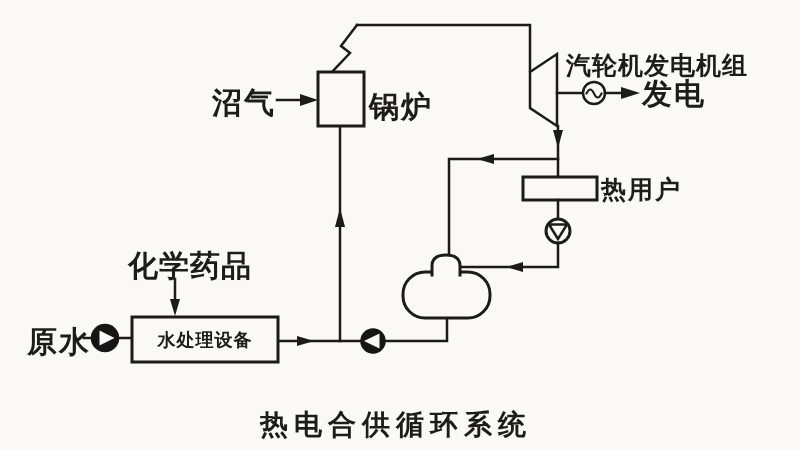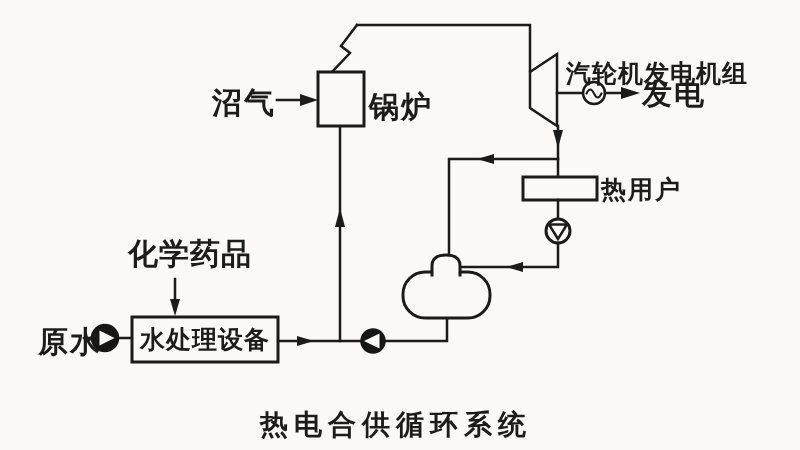--- a/index.html
+++ b/index.html
@@ -20,21 +20,21 @@
     font-weight:bold;
     font-size:30px;
     line-height:1.05;
     letter-spacing:2px;
     white-space:nowrap;
   }
   .lbl-small{font-size:25px;}
   .wt-text{
     position:absolute;left:132px;top:317px;width:146px;height:45px;
     display:flex;align-items:center;justify-content:center;
-    color:#1c1c1c;font-weight:bold;font-size:25px;letter-spacing:1px;
+    color:#1c1c1c;font-weight:bold;font-size:18px;letter-spacing:1px;
     white-space:nowrap;
   }
   .caption{
     position:absolute;left:196px;top:406px;width:400px;
     text-align:center;
     color:#1c1c1c;font-weight:bold;font-size:28px;letter-spacing:6px;
     white-space:nowrap;
   }
 </style>
 </head>
@@ -97,28 +97,28 @@
       <rect x="403" y="272" width="87" height="46" rx="22" fill="#faf9f7" stroke-width="3"></rect>
       <path d="M432,274 L432,266 Q432,255 446,255 Q460,255 460,266 L460,274 Z" fill="#faf9f7" stroke="none"></path>
       <path d="M432,275 L432,266 Q432,255 446,255 Q460,255 460,266 L460,275" stroke-width="3"></path>
     </g>
   </svg>
 
   <div class="lbl" style="left:212px;top:87px;">沼气</div>
 
   <div class="lbl" style="left:369px;top:91px;">锅炉</div>
 
-  <div class="lbl lbl-small" style="left:566px;top:53px;letter-spacing:1px;margin-top:8px;">汽轮机发电机组</div>
+  <div class="lbl lbl-small" style="left:566px;top:53px;letter-spacing:1px;">汽轮机发电机组</div>
 
   <div class="lbl" style="left:642px;top:81px;font-family:Liberation Mono, monospace;">发电</div>
 
   <div class="lbl lbl-small" style="left:601px;top:177px;">热用户</div>
 
 
-  <div class="lbl" style="left:128px;top:238px;letter-spacing:1px;">化学药品</div>
+  <div class="lbl" style="left:128px;top:250px;letter-spacing:1px;">化学药品</div>
 
-  <div class="lbl" style="left:38px;top:326px;">原水</div>
+  <div class="lbl" style="left:27px;top:326px;">原水</div>
 
   <div class="wt-text">水处理设备</div>
 
   <div class="caption">热电合供循环系统</div>
 
 </div>
 
 </body></html>

